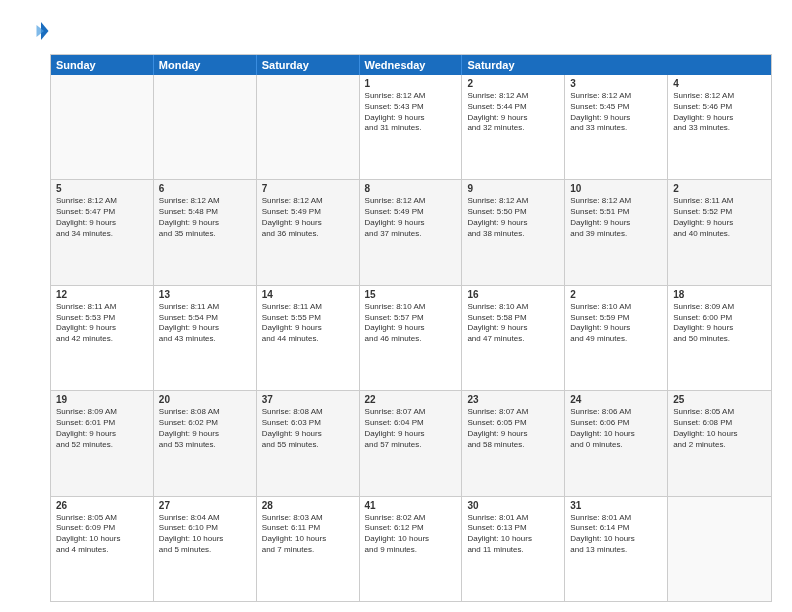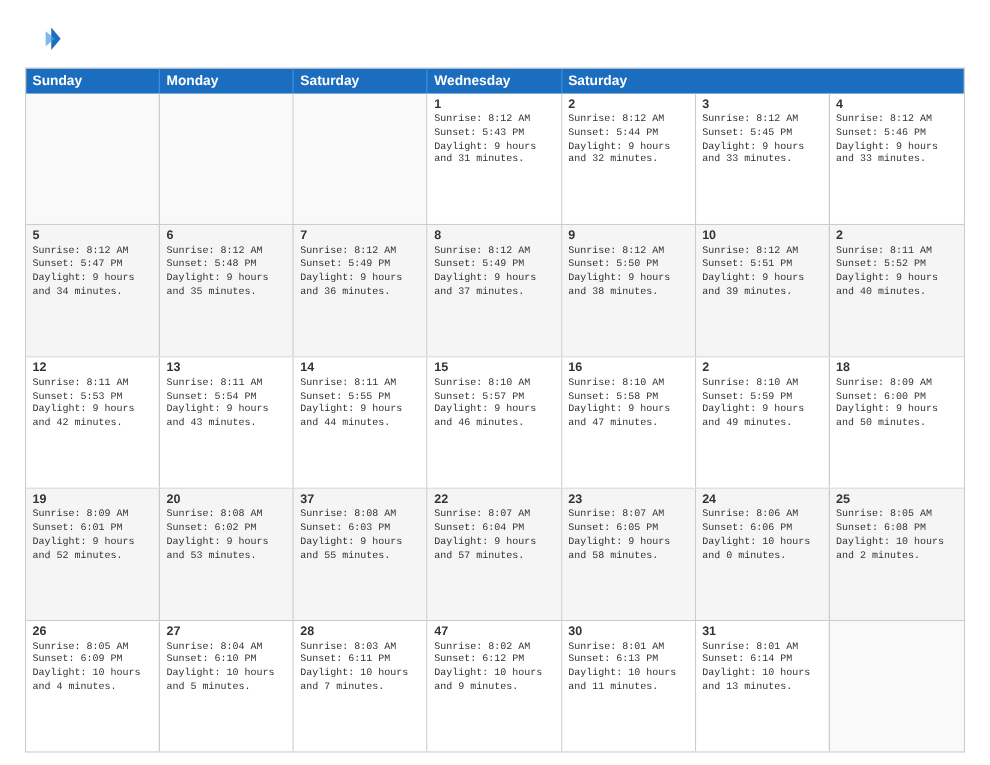--- a/index.html
+++ b/index.html
@@ -58,20 +58,21 @@
     .title-block h2 {
       font-size: 14px;
       font-weight: normal;
       color: #444;
     }
     .calendar {
       flex: 1;
       display: flex;
       flex-direction: column;
       border: 1px solid #ccc;
+      margin-left: 30px;
     }
     .cal-header {
       display: grid;
       grid-template-columns: repeat(7, 1fr);
       background: #1a6dbf;
     }
     .cal-header-cell {
       color: #fff;
       font-size: 11px;
       font-weight: bold;
@@ -105,21 +106,20 @@
     .cal-cell .day-num {
       font-size: 10px;
       font-weight: bold;
       color: #333;
       margin-bottom: 2px;
     }
     .cal-cell .cell-info {
       font-size: 8px;
       line-height: 1.35;
       color: #333;
-      font-family: Liberation Mono, monospace;
     }
     .alt-row .cal-cell { background: #f5f5f5; }
   </style>
 </head>
 <body>
 
 <div class="page">
   <div class="header">
     <div class="logo">
       <svg class="logo-icon" viewBox="0 0 40 40">
@@ -348,21 +348,21 @@
 and 5 minutes.</div>
           </div>
           <div class="cal-cell">
             <div class="day-num">28</div>
             <div class="cell-info" style="white-space: pre-line;">Sunrise: 8:03 AM
 Sunset: 6:11 PM
 Daylight: 10 hours
 and 7 minutes.</div>
           </div>
           <div class="cal-cell">
-            <div class="day-num">47</div>
+            <div class="day-num">41</div>
             <div class="cell-info" style="white-space: pre-line;">Sunrise: 8:02 AM
 Sunset: 6:12 PM
 Daylight: 10 hours
 and 9 minutes.</div>
           </div>
           <div class="cal-cell">
             <div class="day-num">30</div>
             <div class="cell-info" style="white-space: pre-line;">Sunrise: 8:01 AM
 Sunset: 6:13 PM
 Daylight: 10 hours

